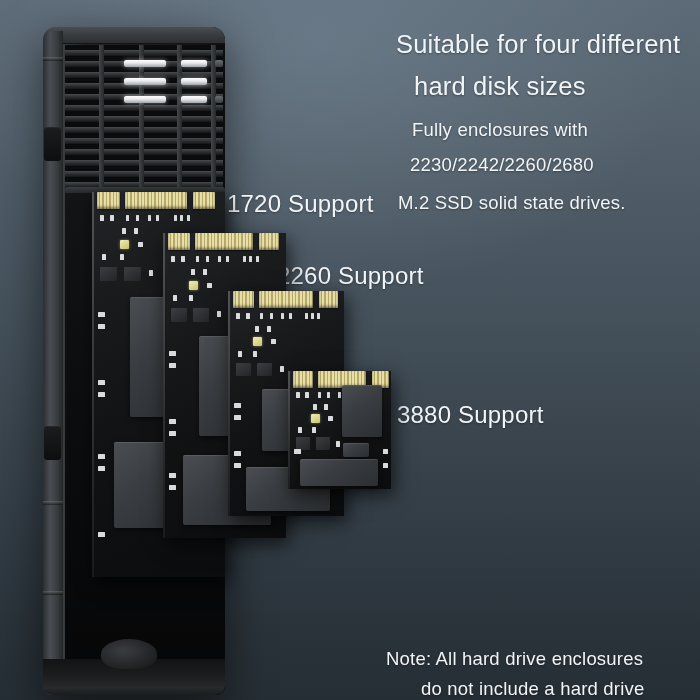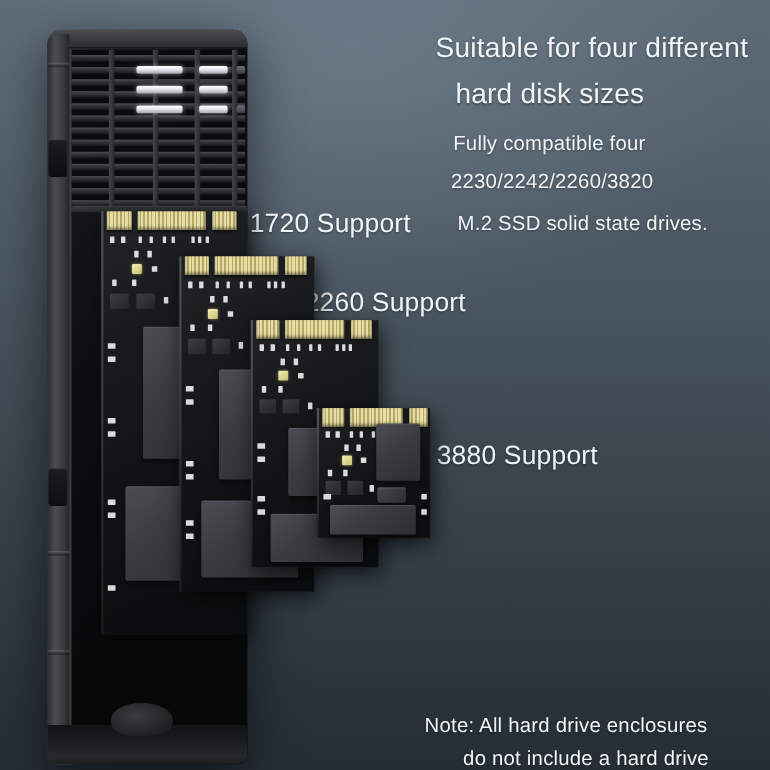--- a/index.html
+++ b/index.html
@@ -375,23 +375,23 @@
     <div class="chip" style="left:55px; top:72px; width:26px; height:14px"></div>
     <div class="chip" style="left:12px; top:88px; width:78px; height:27px"></div>
     <div class="silk" style="left:6px; top:78px; width:7px; height:5px"></div>
     <div class="silk" style="left:95px; top:78px; width:5px; height:5px"></div>
     <div class="silk" style="left:95px; top:92px; width:5px; height:5px"></div>
   </div>
 
   <div class="txt headline" style="left:396px; top:30px">Suitable for four different</div>
   <div class="txt headline" style="left:414px; top:72px">hard disk sizes</div>
 
-  <div class="txt subline" style="left:412px; top:119px">Fully compatible four</div>
-  <div class="txt subline" style="left:410px; top:154px">2230/2242/2260/3820</div>
-  <div class="txt subline" style="left:416px; top:192px">M.2 SSD solid state drives.</div>
+  <div class="txt subline" style="left:412px; top:119px">Fully enclosures with</div>
+  <div class="txt subline" style="left:410px; top:154px">2230/2242/2260/2680</div>
+  <div class="txt subline" style="left:398px; top:192px">M.2 SSD solid state drives.</div>
 
   <div class="txt support" style="left:227px; top:190px">1720 Support</div>
   <div class="txt support" style="left:277px; top:262px">2260 Support</div>
   <div class="txt support" style="left:397px; top:401px">3880 Support</div>
 
   <div class="txt note" style="left:386px; top:648px">Note: All hard drive enclosures</div>
   <div class="txt note" style="left:421px; top:678px">do not include a hard drive</div>
 
 </div>
 

